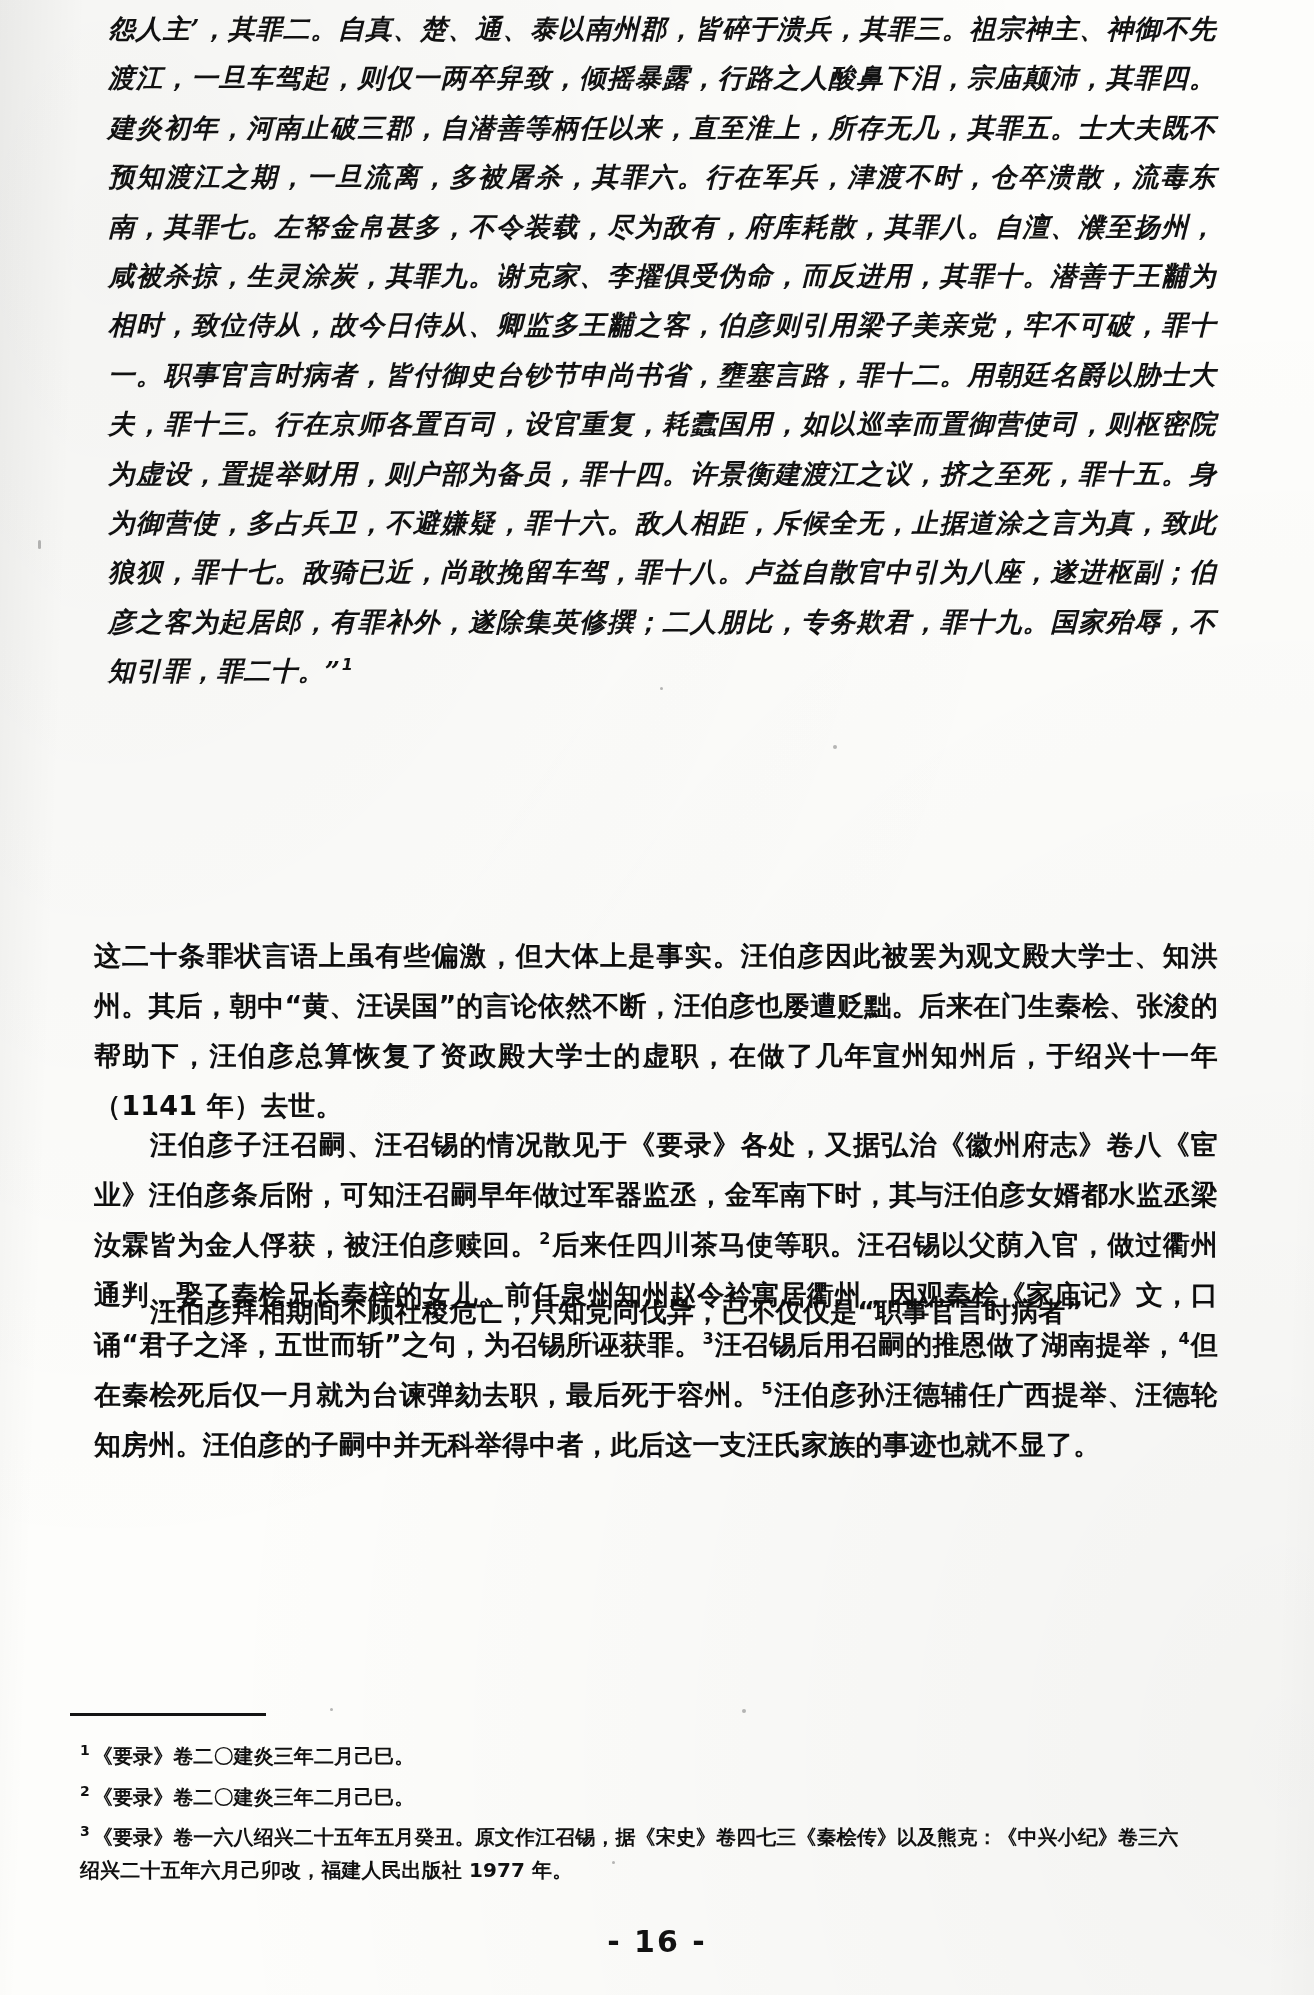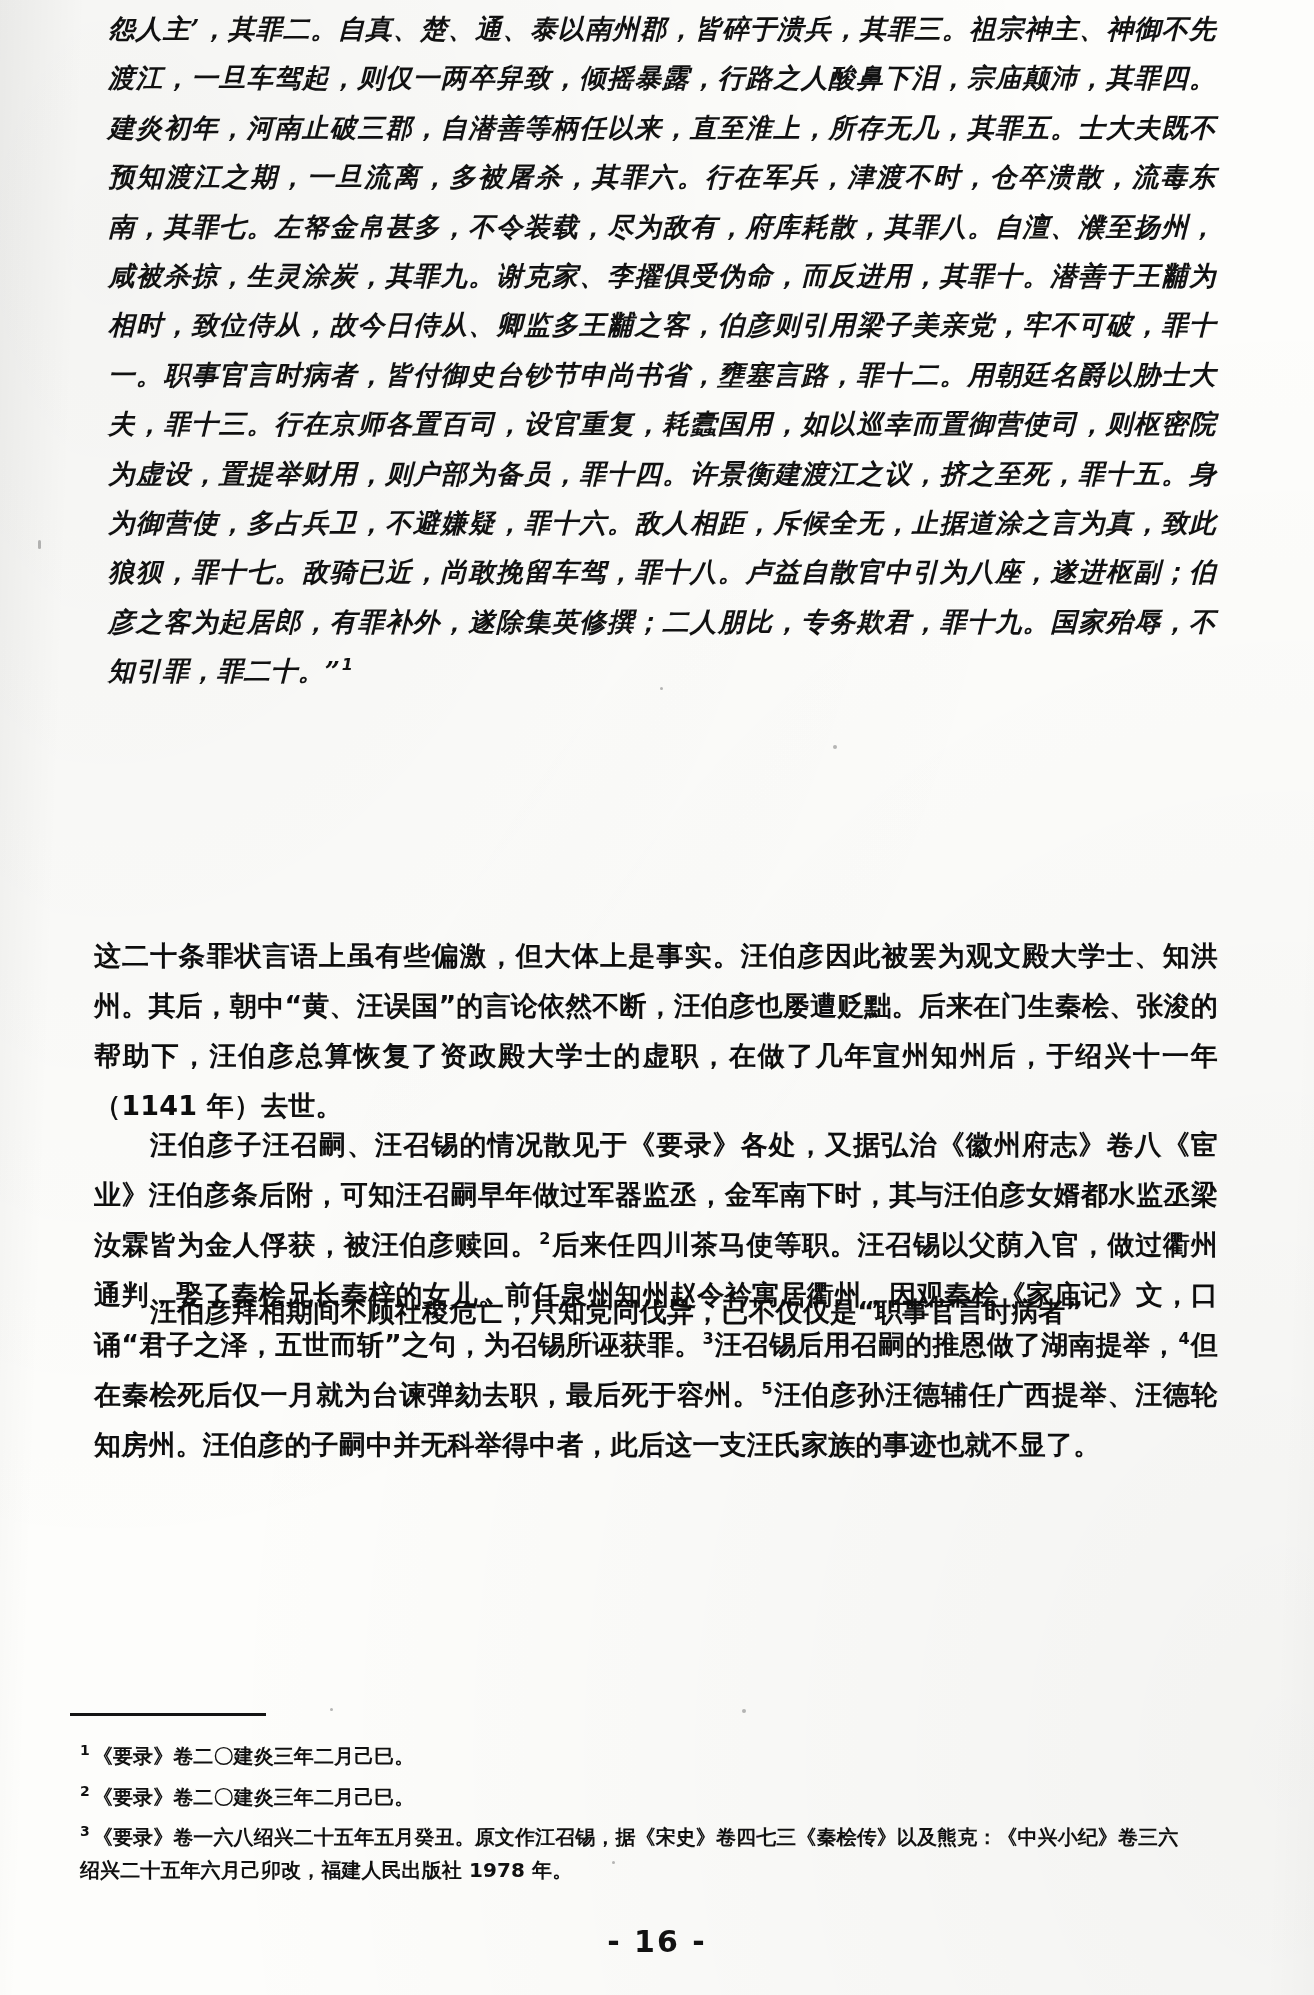--- a/index.html
+++ b/index.html
@@ -147,21 +147,21 @@
 
   <div class="body-text" id="para3">
     <p class="indent">汪伯彦拜相期间不顾社稷危亡，只知党同伐异，已不仅仅是“职事官言时病者”</p>
   </div>
 
   <div class="footnote-rule"></div>
 
   <div class="footnotes">
     <p class="note"><span class="marker">1</span><span>《要录》卷二〇建炎三年二月己巳。</span></p>
     <p class="note"><span class="marker">2</span><span>《要录》卷二〇建炎三年二月己巳。</span></p>
-    <p class="note"><span class="marker">3</span><span>《要录》卷一六八绍兴二十五年五月癸丑。原文作江召锡，据《宋史》卷四七三《秦桧传》以及熊克：《中兴小纪》卷三六绍兴二十五年六月己卯改，福建人民出版社 1978 年。</span></p>
+    <p class="note"><span class="marker">3</span><span>《要录》卷一六八绍兴二十五年五月癸丑。原文作江召锡，据《宋史》卷四七三《秦桧传》以及熊克：《中兴小纪》卷三六绍兴二十五年六月己卯改，福建人民出版社 1977 年。</span></p>
   </div>
 
   <div class="folio">- 16 -</div>
 
   <span class="fleck" style="left:38px;  top:540px;  width:3px; height:9px;  border-radius:2px;"></span>
   <span class="fleck" style="left:660px; top:687px;  width:3px; height:3px;"></span>
   <span class="fleck" style="left:833px; top:745px;  width:4px; height:4px;"></span>
   <span class="fleck" style="left:470px; top:1234px; width:3px; height:3px;"></span>
   <span class="fleck" style="left:330px; top:1708px; width:3px; height:3px;"></span>
   <span class="fleck" style="left:742px; top:1709px; width:4px; height:4px;"></span>

